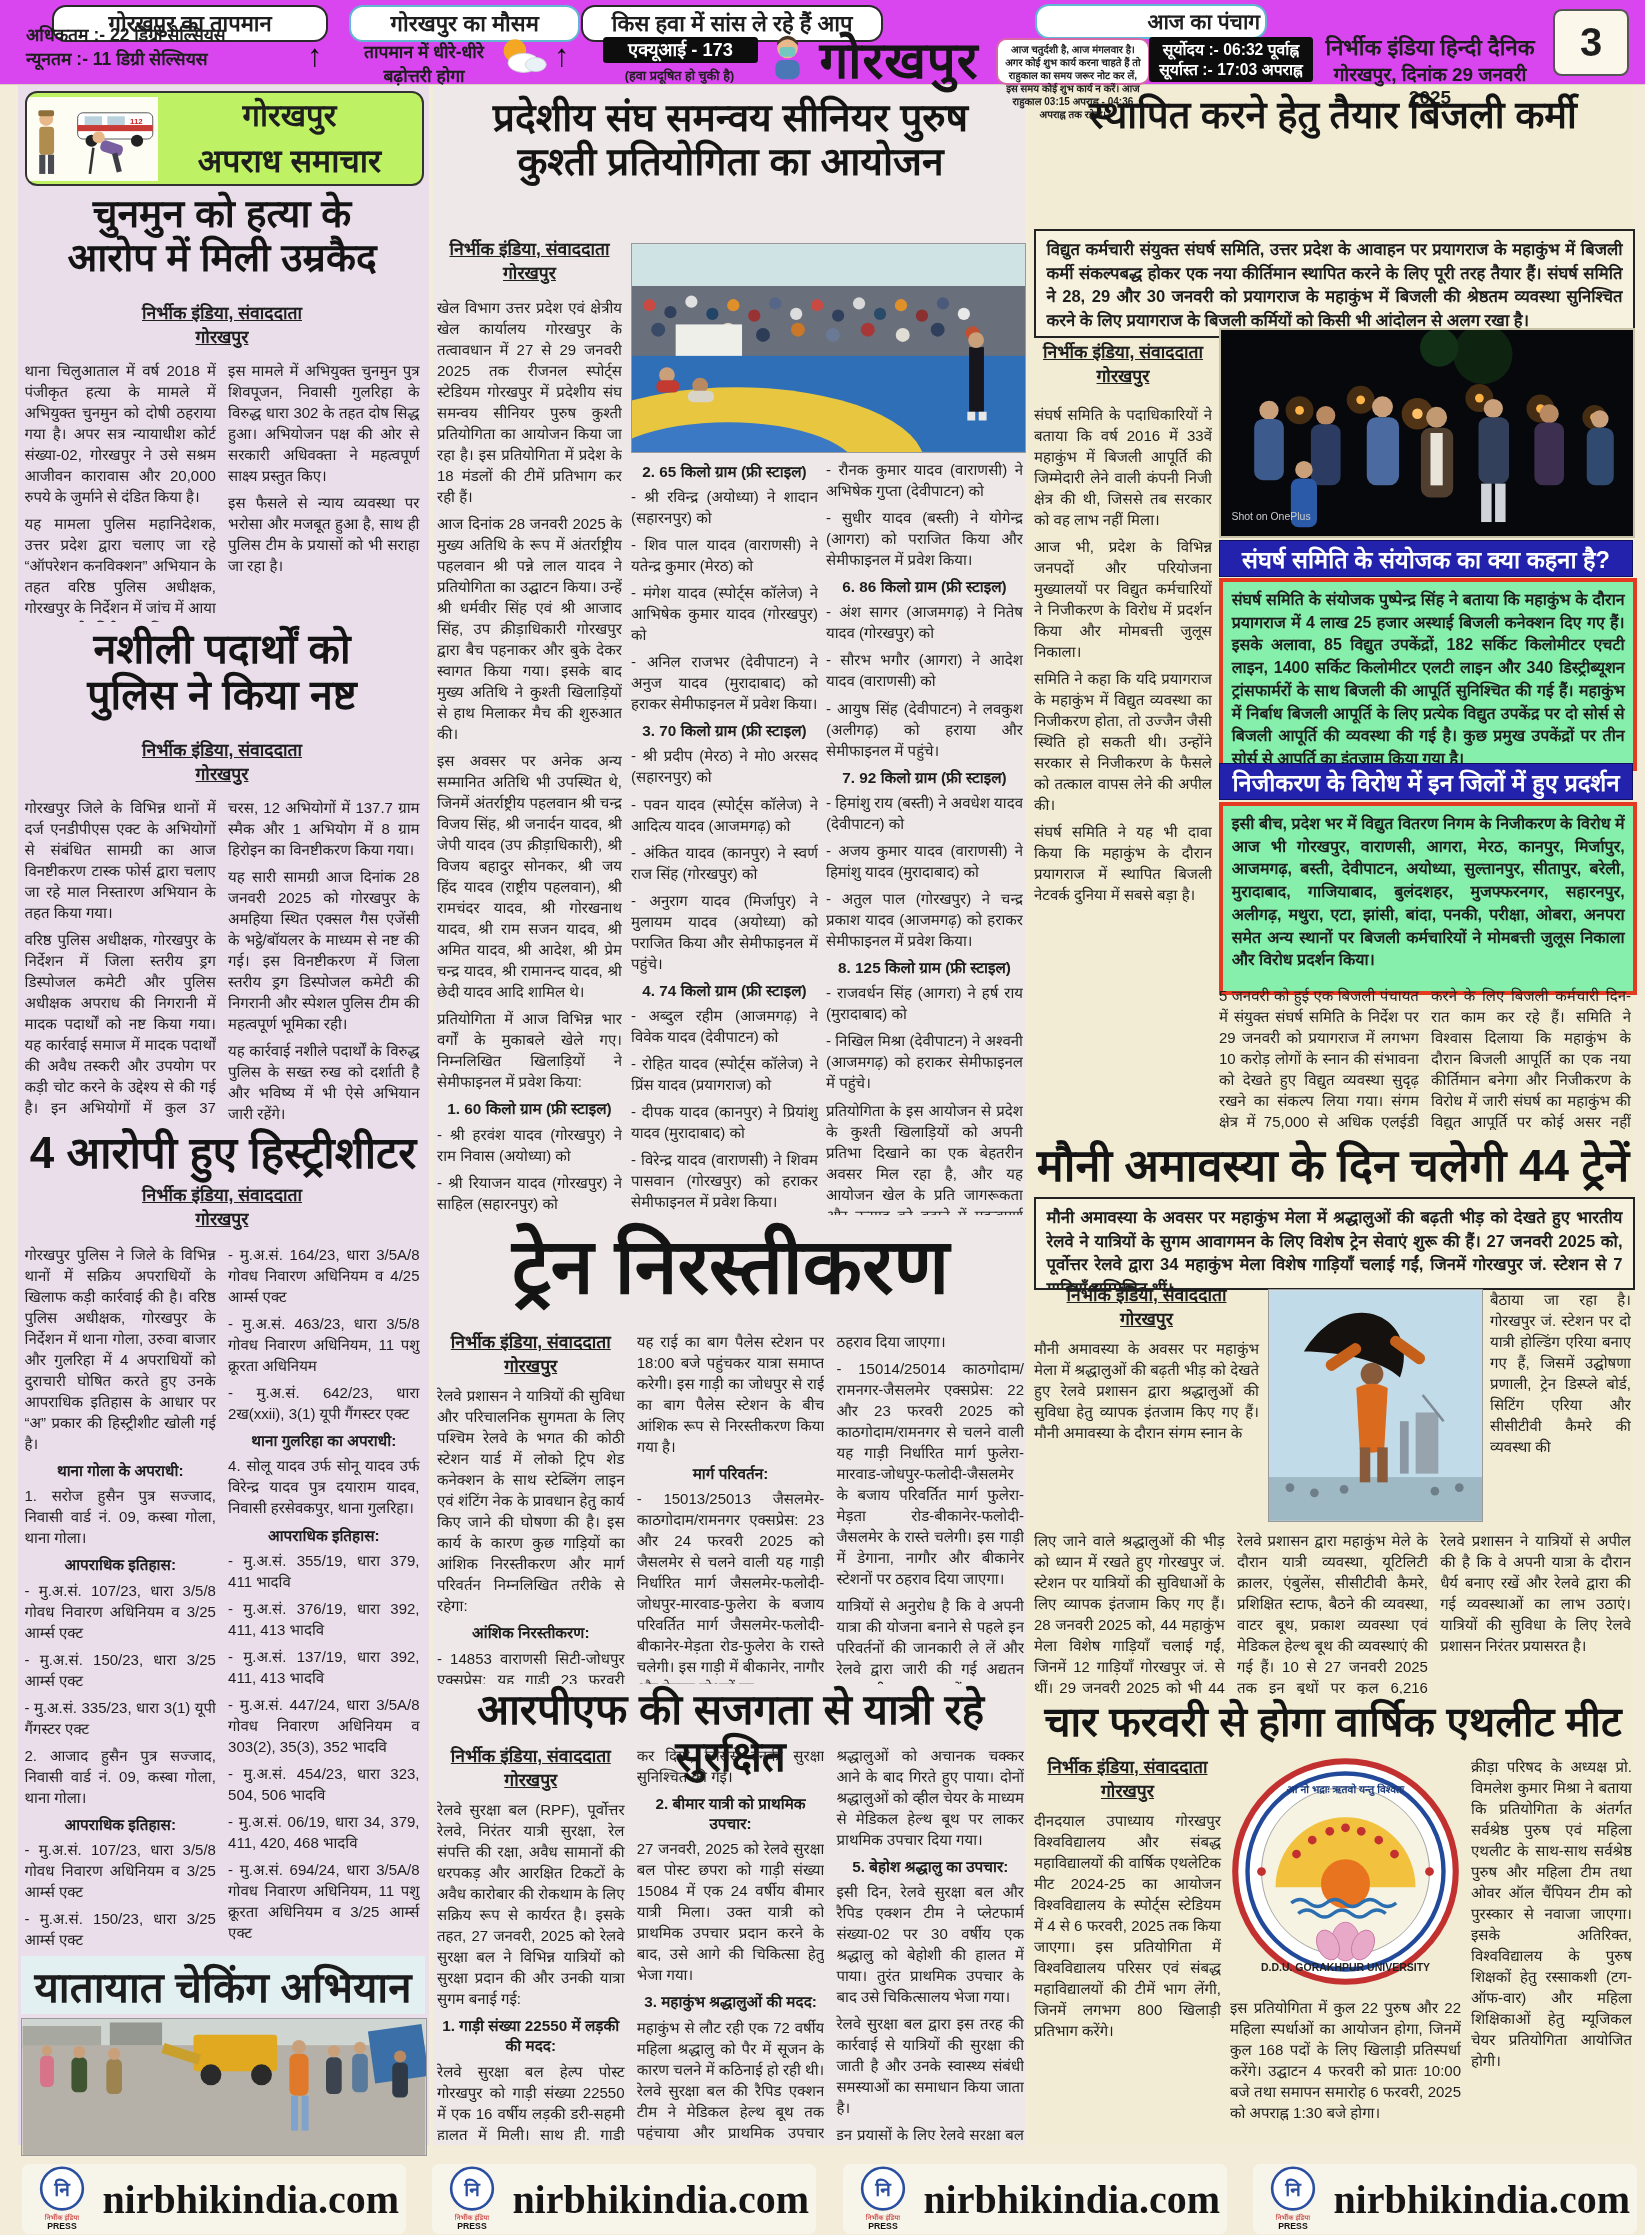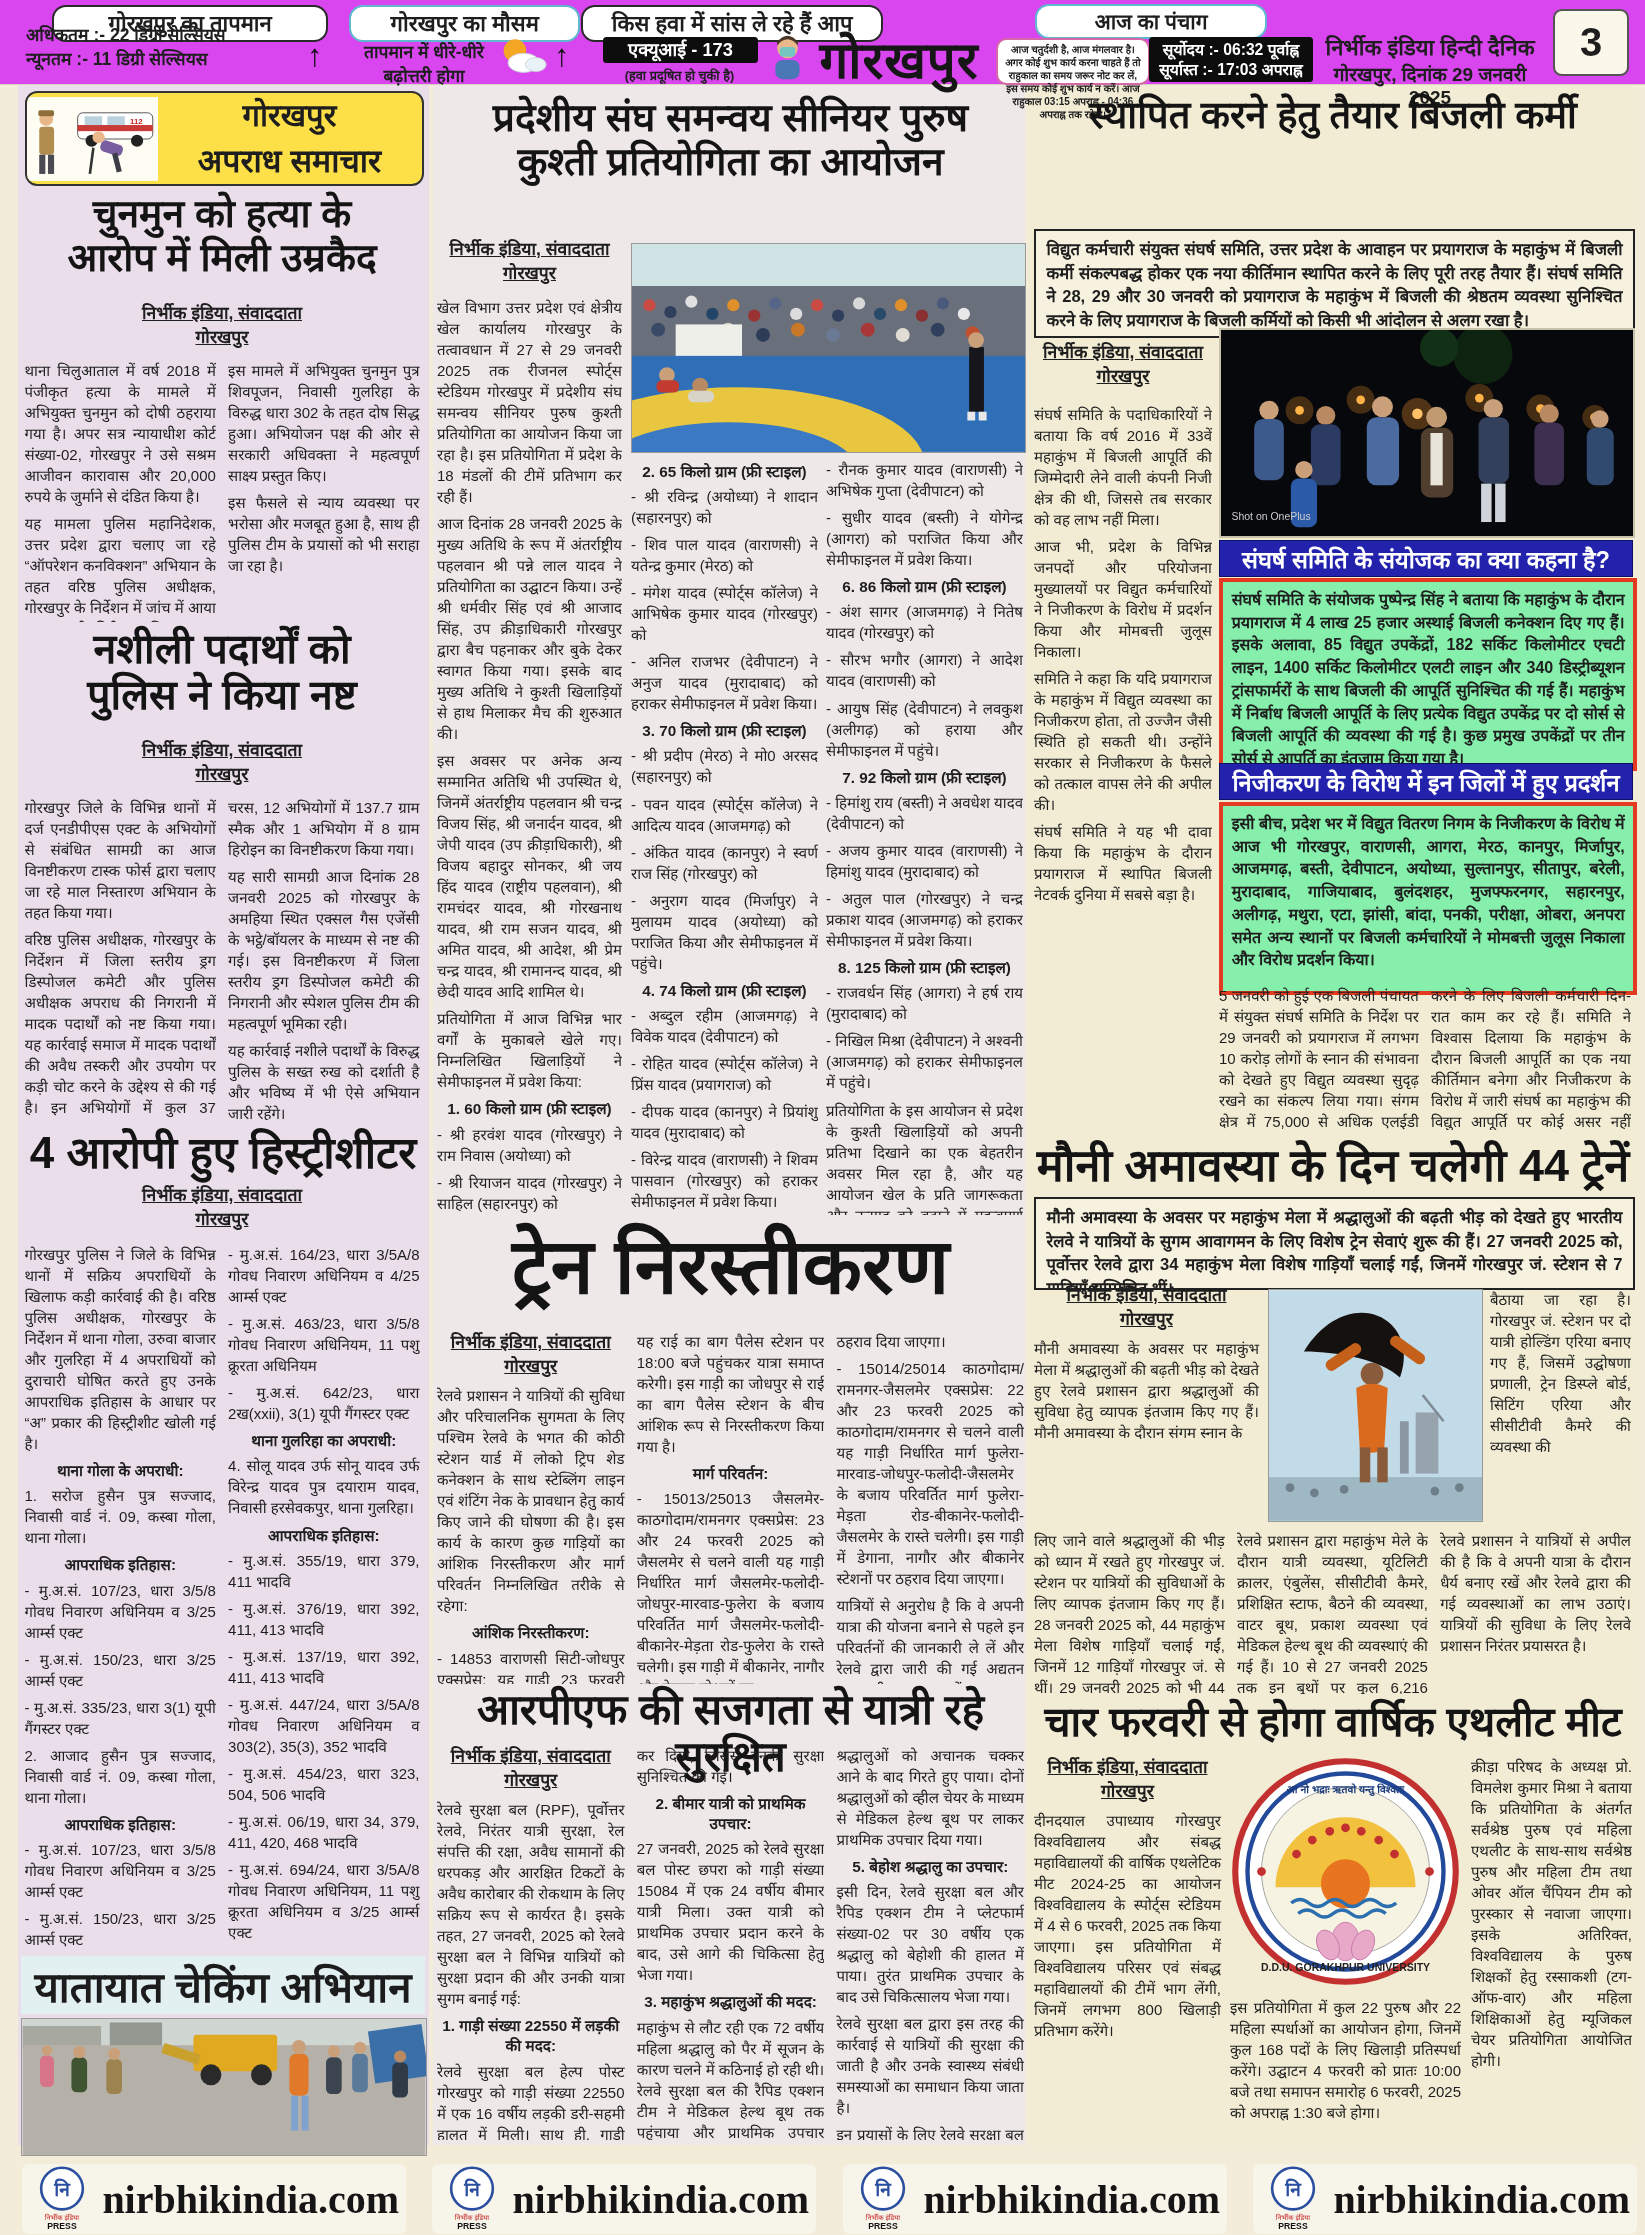--- a/index.html
+++ b/index.html
@@ -33,21 +33,21 @@
   .tcol{position:absolute;overflow:hidden;}
   .para{font-size:15px;line-height:1.4;text-align:justify;margin:0 0 6.1px 0;}
   .subhead{font-size:15.3px;font-weight:bold;text-align:center;margin:1.7px 0 5.2px 0;}
   .banner{position:absolute;background:#2222ac;color:#fff;font-weight:800;text-align:center;
           border:1.7px solid #101060;display:flex;align-items:center;justify-content:center;}
   .redbox{position:absolute;border:4.4px solid #e43a22;background:#86efac;padding:7px 8.7px;
           font-size:16px;font-weight:bold;line-height:1.42;text-align:justify;overflow:hidden;}
   .introbox{position:absolute;border:2.6px solid #222;background:#f6f2df;padding:7px 10.5px;
             font-size:16.6px;font-weight:bold;line-height:1.42;text-align:justify;overflow:hidden;}
   .photo{position:absolute;overflow:hidden;border:0.9px solid #999;}
-  .crimebanner{position:absolute;background:#fde047;border:2.6px solid #333;border-radius:12.2px;
+  .crimebanner{position:absolute;background:#bef264;border:2.6px solid #333;border-radius:12.2px;
                display:flex;align-items:center;overflow:hidden;}
   .crimebanner .cbt{flex:1;text-align:center;font-weight:900;line-height:1.2;}
   .trafficstrip{position:absolute;background:#e2f0f2;display:flex;align-items:center;justify-content:center;}
   
   .fseg{position:absolute;height:70px;width:384px;background:#f7f4ea;border-radius:7px;
         display:flex;align-items:center;gap:12.2px;padding-left:12.2px;box-sizing:border-box;}
   .furl{font-family:"Liberation Serif","DejaVu Serif",serif;font-weight:bold;font-size:40px;color:#151515;}
 </style>
 </head>
 <body>
@@ -83,21 +83,21 @@
     <div class="abs" style="left:592px;top:66px;width:175px;font-size:12.7px;font-weight:bold;text-align:center;">(हवा प्रदूषित हो चुकी है)</div>
     <svg class="abs" style="left:769px;top:35px;" width="37" height="45" viewBox="0 0 42 52">
       <circle cx="21" cy="15" r="12" fill="#e9b98b"></circle>
       <path d="M9,12 Q21,-2 33,12 L33,8 Q21,-6 9,8 Z" fill="#4a3628"></path>
       <rect x="12" y="14" width="18" height="11" rx="4" fill="#74c7c0"></rect>
       <rect x="7" y="29" width="28" height="22" rx="8" fill="#4a77b5"></rect>
     </svg>
 
     <div class="masthead" style="left:805px;top:23px;width:188px;text-align:center;">गोरखपुर</div>
 
-    <div class="pill cyan" style="left:1035px;top:3.5px;width:218px;font-size:21px;">आज का पंचाग</div>
+    <div class="pill cyan" style="left:1035px;top:3.5px;width:218px;font-size:21px;text-align:right;">आज का पंचाग</div>
     <div class="pinkbox" style="left:996px;top:38px;width:141px;height:38px;">आज चतुर्दशी है, आज मंगलवार है। अगर कोई शुभ कार्य करना चाहते हैं तो राहुकाल का समय जरूर नोट कर लें, इस समय कोई शुभ कार्य न करें। आज राहुकाल 03:15 अपराह्न - 04:36 अपराह्न तक रहेगा।</div>
 
     <div class="blackbox" style="left:1149px;top:37px;width:164px;height:42px;font-size:15.7px;line-height:1.3;padding-top:2.6px;border-radius:3.5px;">
       <div>सूर्योदय :- 06:32 पूर्वाह्न</div>
       <div>सूर्यास्त :-  17:03 अपराह्न</div>
     </div>
 
     <div class="paperinfo" style="left:1321px;top:31px;width:218px;">
       <div style="font-size:22px;">निर्भीक इंडिया हिन्दी दैनिक</div>
       <div style="font-size:19px;">गोरखपुर, दिनांक 29 जनवरी 2025</div>

